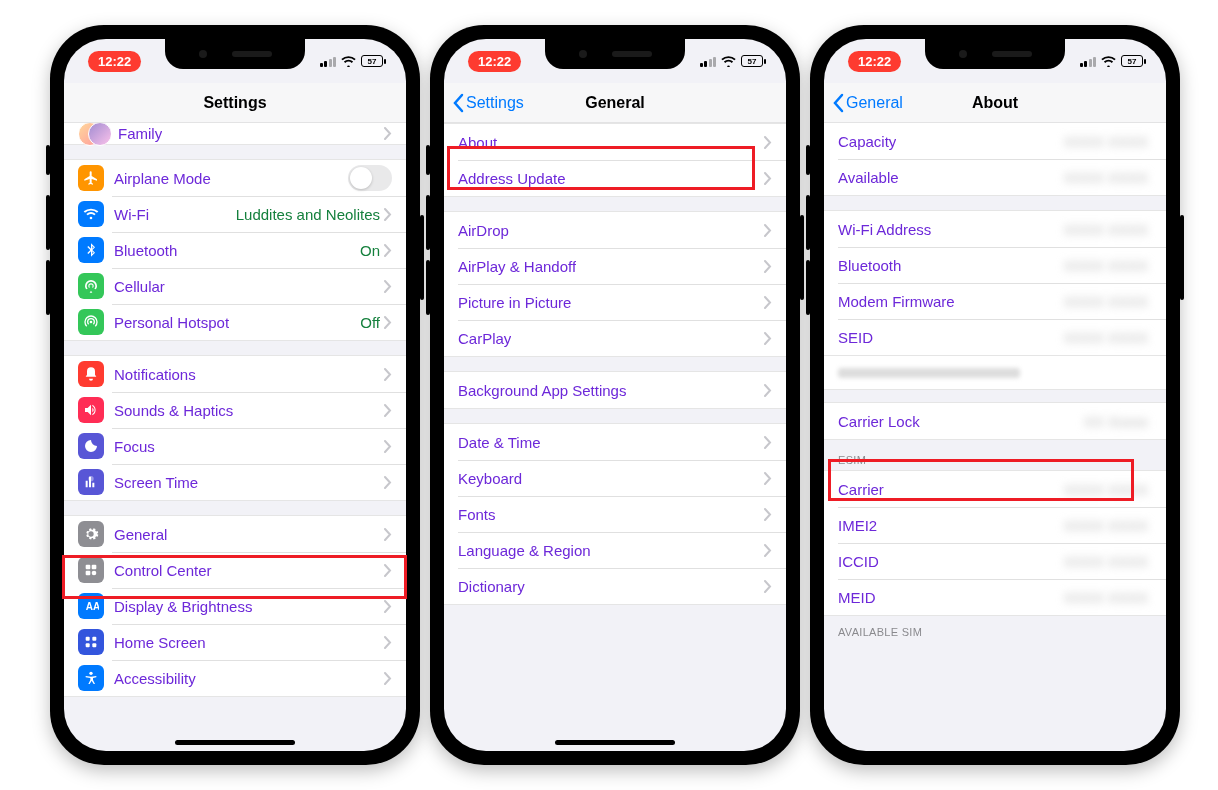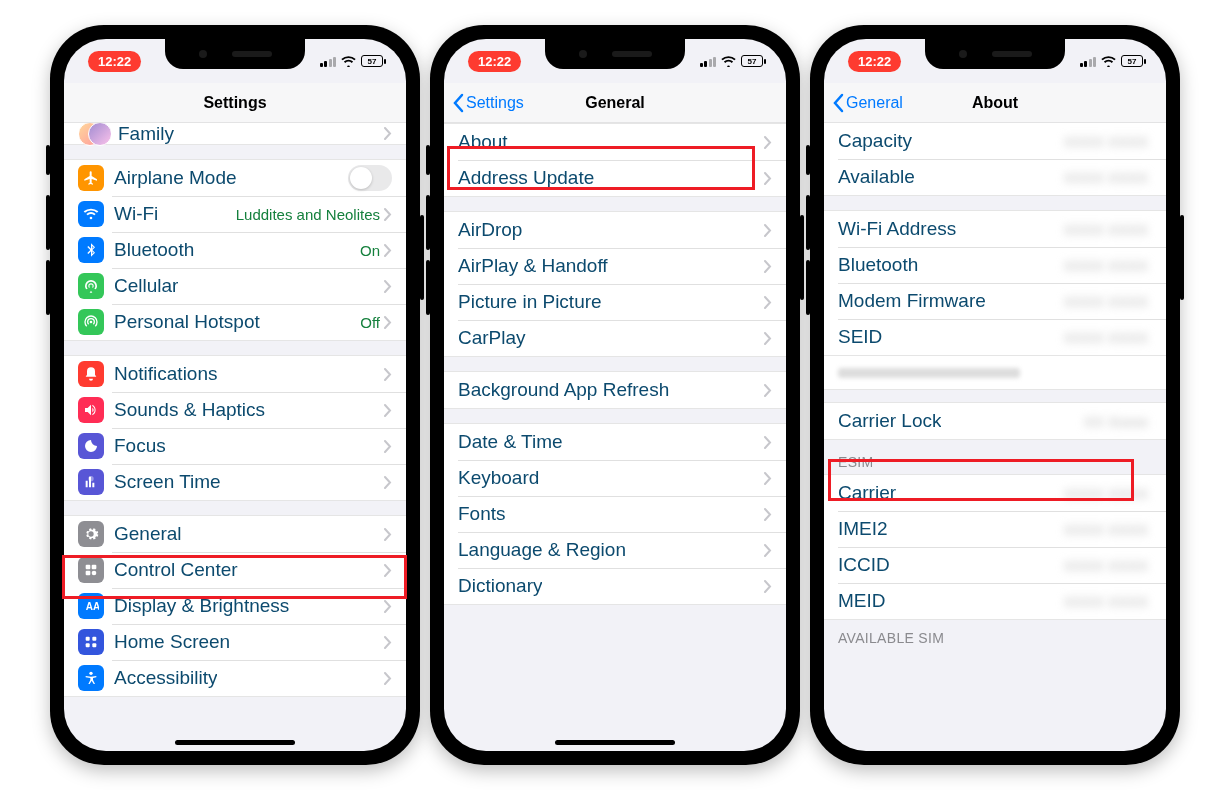--- a/index.html
+++ b/index.html
@@ -54,37 +54,37 @@
   .content { position:absolute; top:84px; left:0; right:0; bottom:0; overflow:hidden; }
   .group { background:#fff; margin:14px 0 0 0; border-top:0.5px solid rgba(0,0,0,.1); border-bottom:0.5px solid rgba(0,0,0,.1);}
   .group:first-child { margin-top:0; }
   .group.nosepTop { border-top:none; }
   .row { height:36px; display:flex; align-items:center; padding:0 14px; position:relative; cursor:pointer; }
   .row + .row::before { content:""; position:absolute; top:0; right:0; height:0.5px; background:rgba(0,0,0,.12);}
   .row.icon + .row.icon::before { left:48px; }
   .row.plain + .row.plain::before { left:14px; }
   .app-icon { width:26px; height:26px; border-radius:6px; margin-right:10px; display:flex; align-items:center; justify-content:center; flex-shrink:0; }
   .app-icon svg { width:16px; height:16px; fill:#fff; }
-  .label { font-size:19px; color:#0c4a6e; white-space:nowrap; overflow:hidden;}
+  .label { font-size:15px; color:#6d28d9; white-space:nowrap; overflow:hidden;}
   .value { font-size:15px; color:#15803d; margin-left:auto; margin-right:4px; text-align:right; }
   .value.blur { filter: blur(4px); color:#bbb; }
   .chev { flex-shrink:0; }
   .chev svg { display:block; }
   .switch { width:44px; height:26px; background:#e9e9ea; border-radius:13px; position:relative; margin-left:auto;}
   .switch::after { content:""; position:absolute; left:2px; top:2px; width:22px; height:22px; background:#fff; border-radius:50%; box-shadow:0 1px 3px rgba(0,0,0,.2);}
   .memoji { width:32px; height:24px; position:relative; margin-right:8px; }
   .memoji span { position:absolute; width:24px; height:24px; border-radius:50%; border:1.5px solid #fff; }
   .memoji span:nth-child(1){ left:0; background:linear-gradient(135deg,#ffd89b,#ff9a9e);}
   .memoji span:nth-child(2){ left:10px; background:linear-gradient(135deg,#a18cd1,#fbc2eb);}
   .highlight { position:absolute; border:3px solid #ee1c25; z-index:60; pointer-events:none; }
   .hl-p1 { top:555px; left:62px; width:345px; height:44px; }
   .hl-p2 { top:146px; left:447px; width:308px; height:44px; }
   .hl-p3 { top:459px; left:828px; width:306px; height:42px; }
   
-  .sect-hdr { font-size:14px; color:#8a8a8e; padding:14px 14px 4px; background:transparent; text-transform:uppercase; letter-spacing:.3px;}
+  .sect-hdr { font-size:11px; color:#8a8a8e; padding:14px 14px 4px; background:transparent; text-transform:uppercase; letter-spacing:.3px;}
   .faded-row { height:34px; display:flex; align-items:center; padding:0 14px; }
   .faded-row .fuzz { width:58%; height:10px; background:#ddd; border-radius:3px; filter:blur(2px);}
   
   .partial-top { height:22px; border-bottom:0.5px solid rgba(0,0,0,.1); background:#fff; display:flex; align-items:center; padding:0 14px; }
 </style>
 </head>
 <body>
 
 <div class="stage">
 
@@ -445,21 +445,21 @@
               <div class="value"></div>
               <div class="chev">
                 <svg width="8" height="13">
                   <path d="M1 1l5 5.5L1 12" stroke="#c7c7cc" stroke-width="2" fill="none" stroke-linecap="round"></path>
                 </svg>
               </div>
             </div>
           </div>
         <div class="group" id="p2g3">
             <div class="row plain">
-              <div class="label">Background App Refresh</div>
+              <div class="label">Background App Settings</div>
               <div class="value"></div>
               <div class="chev">
                 <svg width="8" height="13">
                   <path d="M1 1l5 5.5L1 12" stroke="#c7c7cc" stroke-width="2" fill="none" stroke-linecap="round"></path>
                 </svg>
               </div>
             </div>
           </div>
         <div class="group" id="p2g4">
             <div class="row plain">

